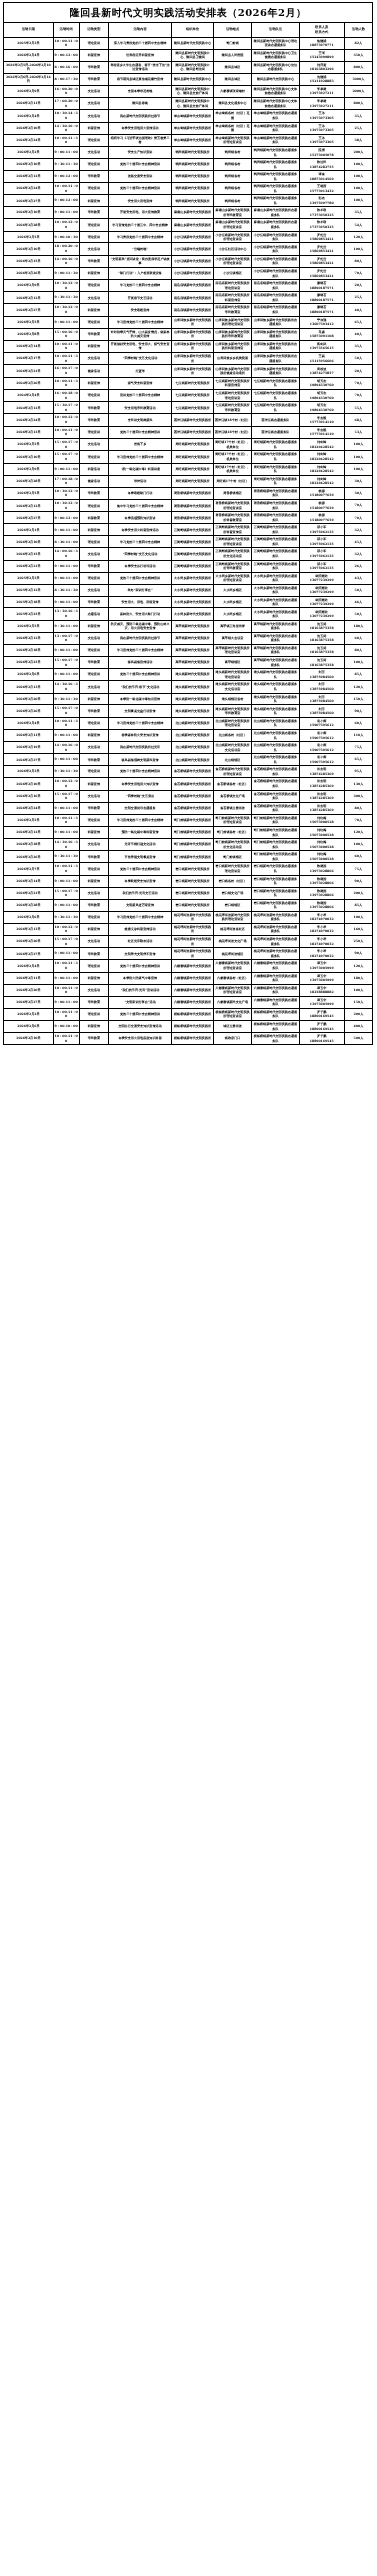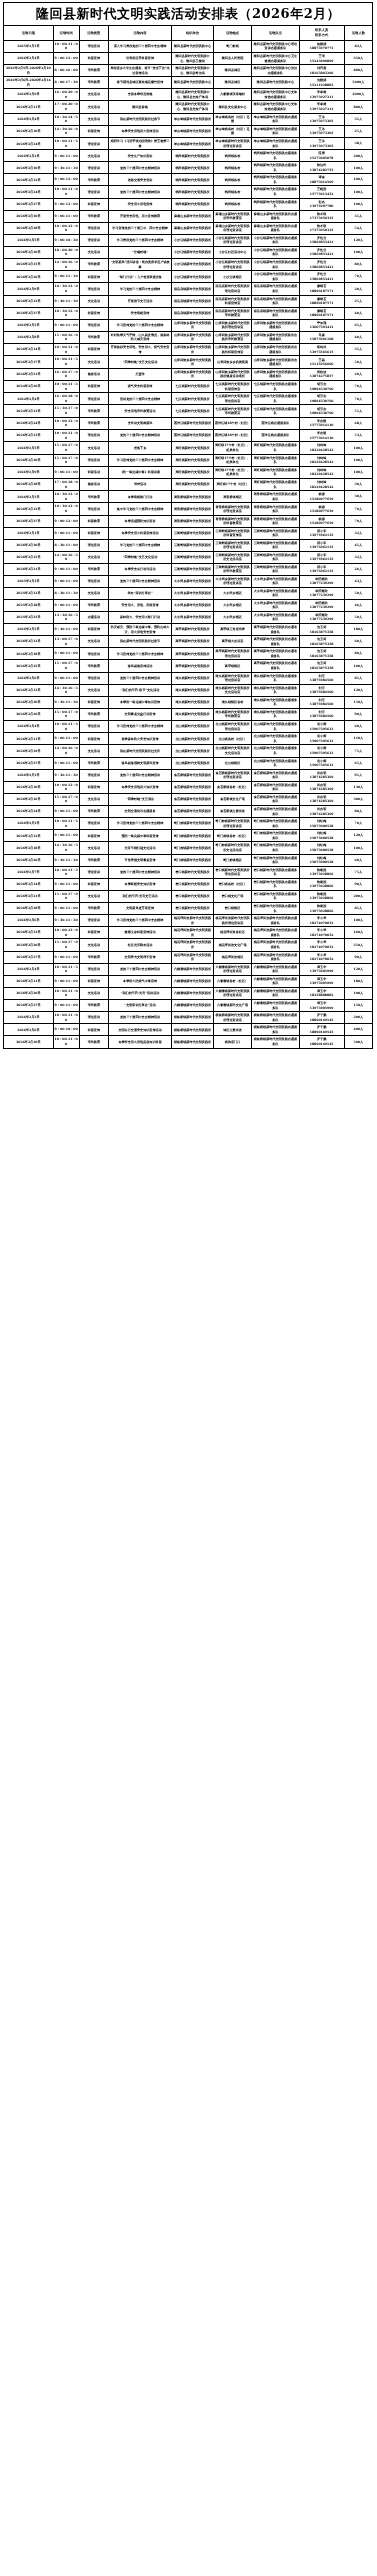--- a/index.html
+++ b/index.html
@@ -19,21 +19,21 @@
   th,td{
     padding:1px 0.5px;
     text-align:center;
     vertical-align:middle;
     font-size:3.1px;
     line-height:1.45;
     word-break:break-all;
     font-weight:bold;
   }
   .title-cell{
-    font-size:13px;
+    font-size:10px;
     font-weight:bold;
     letter-spacing:0.5px;
     padding:3.6px 1px 4.1px 1px;
     line-height:1.1;
   }
   th{font-size:3.3px;padding:2.1px 0.5px;}
   
   col.c0{width:44px}
   col.c1{width:23px}
   col.c2{width:26px}

